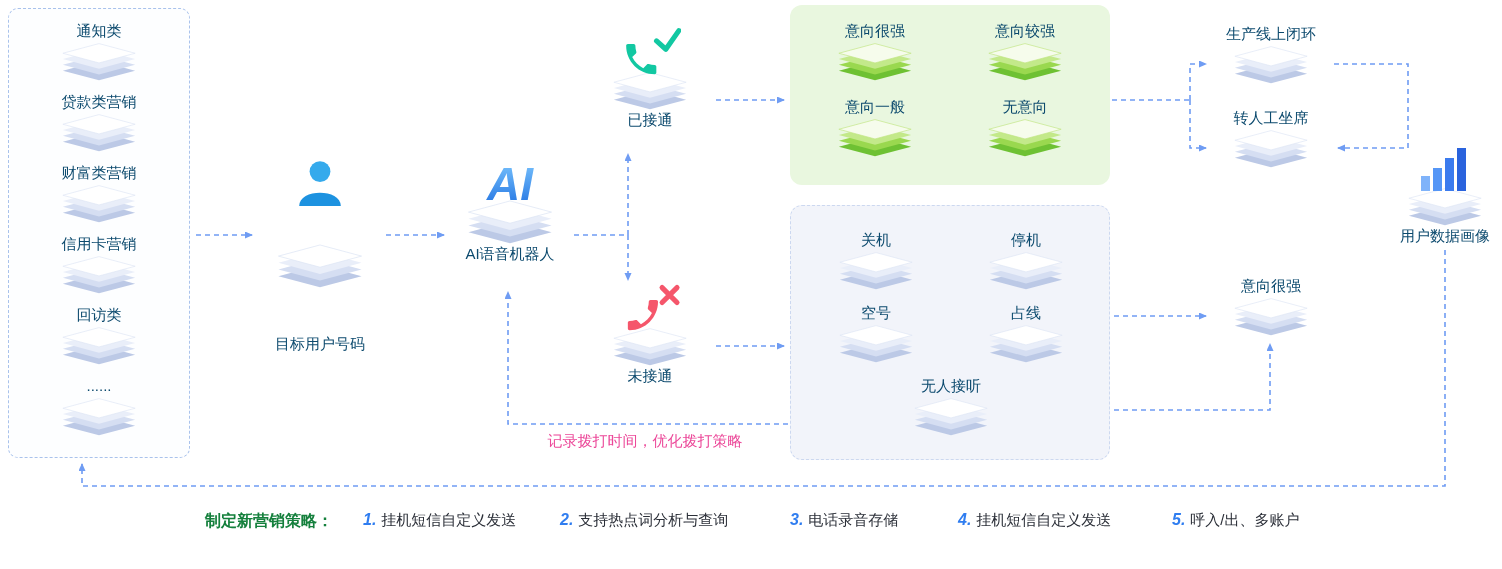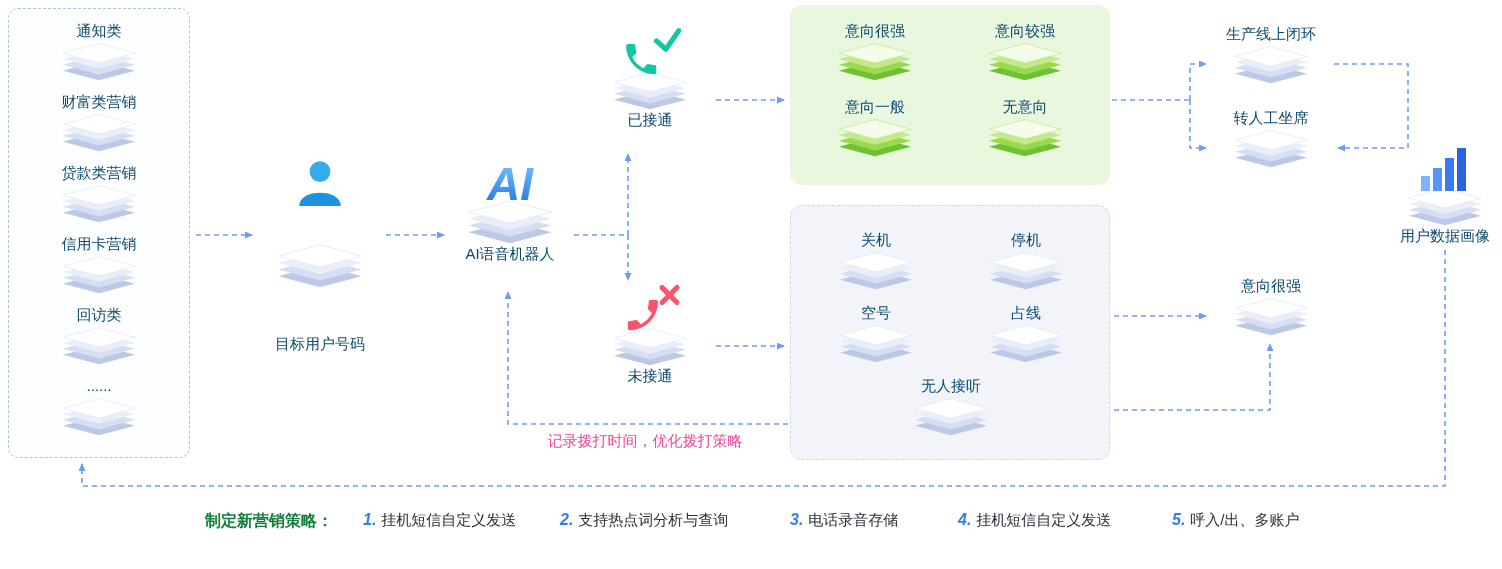--- a/index.html
+++ b/index.html
@@ -101,27 +101,27 @@
   </svg>
 
   <div class="panel category-panel">
     <div class="sb-item">
       <div class="label">通知类</div>
       <svg class="plat">
           <use href="#plat"></use>
         </svg>
     </div>
     <div class="sb-item">
+      <div class="label">贷款类营销</div>
+      <svg class="plat">
+          <use href="#plat"></use>
+        </svg>
+    </div>
+    <div class="sb-item">
       <div class="label">财富类营销</div>
-      <svg class="plat">
-          <use href="#plat"></use>
-        </svg>
-    </div>
-    <div class="sb-item">
-      <div class="label">贷款类营销</div>
       <svg class="plat">
           <use href="#plat"></use>
         </svg>
     </div>
     <div class="sb-item">
       <div class="label">信用卡营销</div>
       <svg class="plat">
           <use href="#plat"></use>
         </svg>
     </div>

